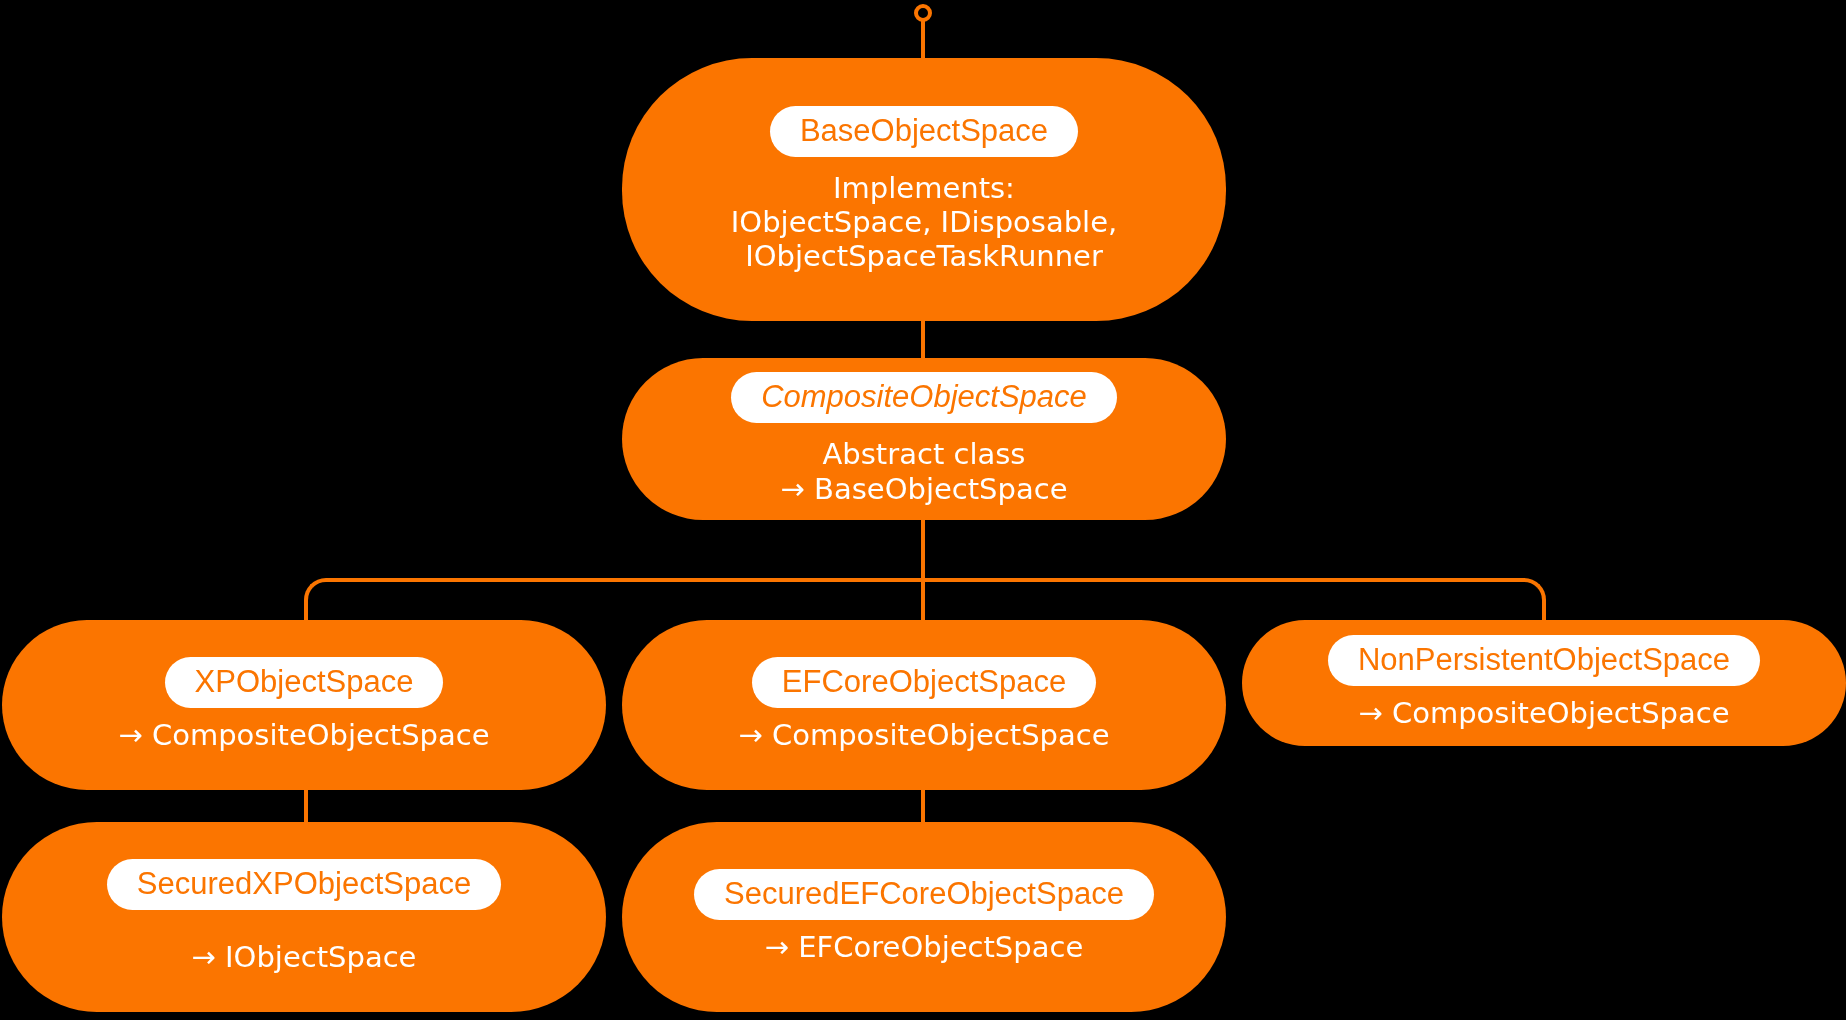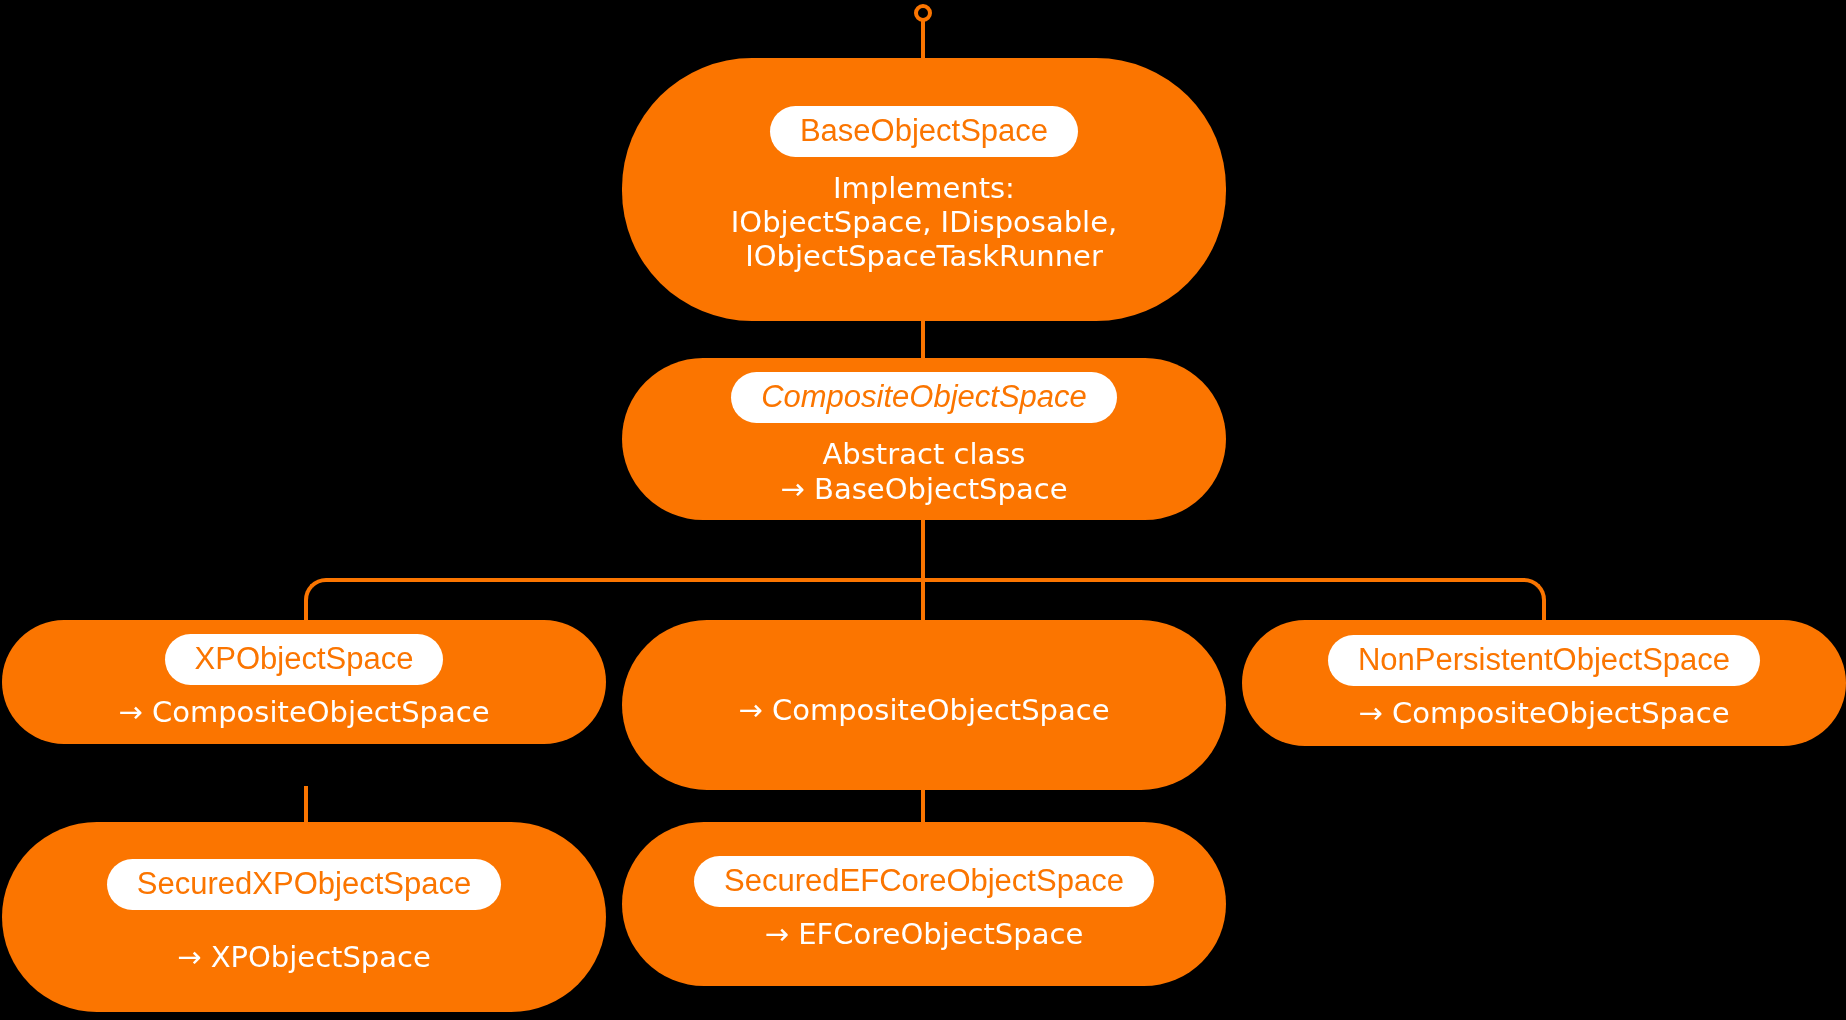--- a/index.html
+++ b/index.html
@@ -90,25 +90,25 @@
     line-height: 1.18;
     color: #FFFFFF;
     font-family: "DejaVu Sans", sans-serif;
     white-space: pre-line;
   }
   .node-body.tight { margin-top: 10px; }
 
   
   #node-base            { left: 622px;  top: 58px;  width: 604px; height: 263px; }
   #node-composite       { left: 622px;  top: 358px; width: 604px; height: 162px; }
-  #node-xp              { left: 2px;    top: 620px; width: 604px; height: 124px; align-items: center; }
+  #node-xp              { left: 2px;    top: 620px; width: 604px; height: 170px; align-items: center; }
   #node-efcore          { left: 622px;  top: 620px; width: 604px; height: 170px; }
   #node-nonpersistent   { left: 1242px; top: 620px; width: 604px; height: 126px; }
   #node-securedxp       { left: 2px;    top: 822px; width: 604px; height: 190px; gap: 20px; }
-  #node-securedefcore   { left: 622px;  top: 822px; width: 604px; height: 164px; text-align: right; }
+  #node-securedefcore   { left: 622px;  top: 822px; width: 604px; height: 190px; text-align: right; }
 </style>
 </head>
 <body>
 
 <div id="canvas">
 
   <div class="conn-dot" style="left: 914px; top: 4px;"></div>
   <div class="conn conn-v" style="left: 921px; top: 20px; height: 44px;"></div>
 
   <div class="conn conn-v" style="left: 921px; top: 318px; height: 44px;"></div>
@@ -138,31 +138,32 @@
 IObjectSpace,  IDisposable,
 IObjectSpaceTaskRunner</div>
   </div>
 
   <div class="node" id="node-xp">
     <div class="node-title">XPObjectSpace</div>
     <div class="node-body tight">→ CompositeObjectSpace</div>
   </div>
 
   <div class="node" id="node-efcore">
+    <div class="node-title">EFCoreObjectSpace</div>
     <div class="node-body tight">→ CompositeObjectSpace</div>
   </div>
 
   <div class="node" id="node-nonpersistent">
     <div class="node-title">NonPersistentObjectSpace</div>
     <div class="node-body tight">→ CompositeObjectSpace</div>
   </div>
 
   <div class="node" id="node-securedxp">
     <div class="node-title">SecuredXPObjectSpace</div>
-    <div class="node-body tight">→ XPObjectSpace</div>
+    <div class="node-body tight">→ IObjectSpace</div>
   </div>
 
   <div class="node" id="node-securedefcore">
     <div class="node-title">SecuredEFCoreObjectSpace</div>
     <div class="node-body tight">→ EFCoreObjectSpace</div>
   </div>
 
 </div>
 
 </body></html>

